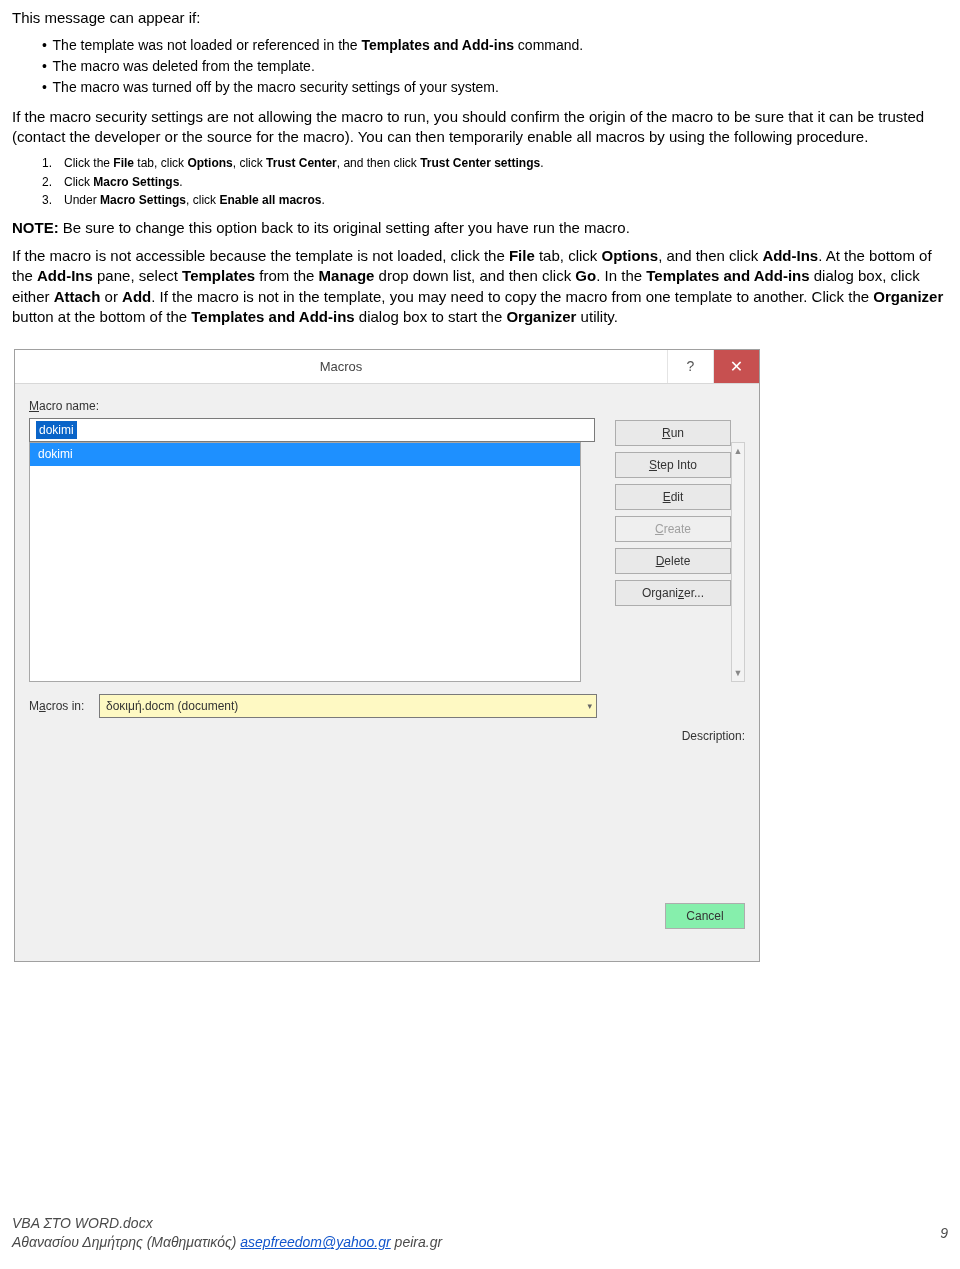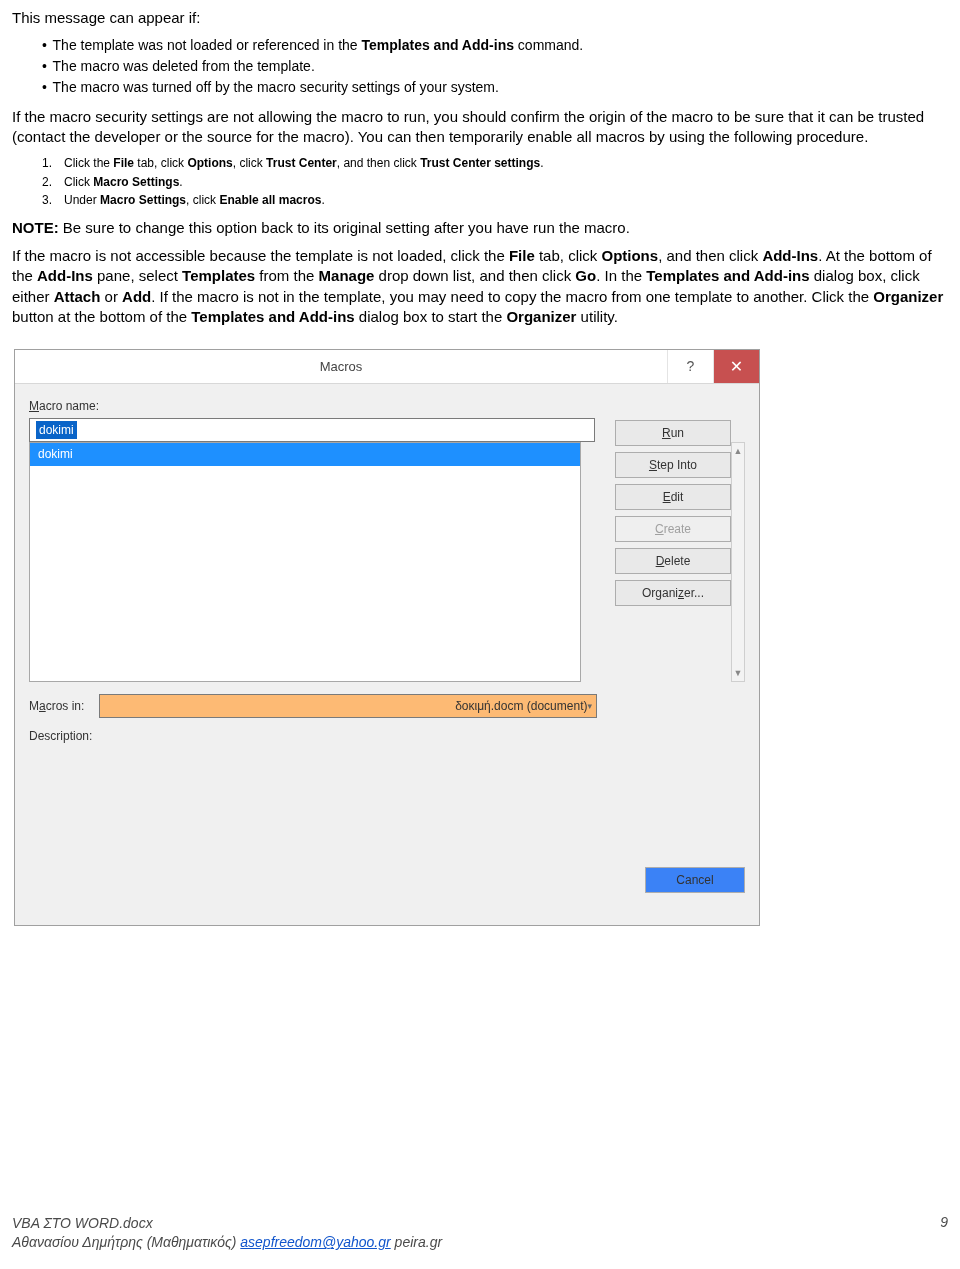--- a/index.html
+++ b/index.html
@@ -133,51 +133,51 @@
     .row {
       display: flex;
       align-items: center;
       margin-top: 12px;
     }
     .row .lbl { width: 70px; }
     .combo {
       flex: 0 0 498px;
       height: 24px;
       border: 1px solid #7a7a7a;
-      background: #fdba74;
-      display: flex;
-      align-items: center;
-      justify-content: flex-end;
+      background: #fef9c3;
+      display: flex;
+      align-items: center;
+      justify-content: space-between;
       padding: 0 4px 0 6px;
     }
     .combo .dd { font-size: 9px; color: #666; }
     .descbox {
       margin-top: 6px;
       width: 718px;
       height: 110px;
     }
     .cancel-row {
       display: flex;
       justify-content: flex-end;
       margin-top: 6px;
     }
-    .cancel-row .btn { width: 100px; background: #3b82f6; }
+    .cancel-row .btn { width: 80px; background: #86efac; margin-top: 36px; }
 
     
     .footer {
       position: absolute;
       bottom: 16px;
       left: 12px;
       right: 12px;
       font-style: italic;
       color: #4a4a4a;
       font-size: 14px;
       display: flex;
       justify-content: space-between;
-      align-items: flex-start;
+      align-items: center;
     }
     .footer a { color: #1155cc; text-decoration: underline; }
     .footer .left { line-height: 1.4; }
     .footer .pg { color: #4a4a4a; }
   </style>
 </head>
 <body>
 
 <div class="content">
   <p class="p">This message can appear if:</p>
@@ -270,21 +270,21 @@
       <div class="row">
         <div class="lbl">
           <span>M</span><span class="underline">a</span><span>cros in:</span>
         </div>
         <div class="combo">
           <span>δοκιμή.docm (document)</span>
           <span class="dd">▾</span>
         </div>
       </div>
 
-      <div class="label" style="margin-top:10px;">Description:</div>
+      <div class="label" style="margin-top:10px;text-align:right;">Description:</div>
       <div class="descbox"></div>
 
       <div class="cancel-row">
         <div class="btn">Cancel</div>
       </div>
     </div>
   </div>
 </div>
 
 <div class="footer">

